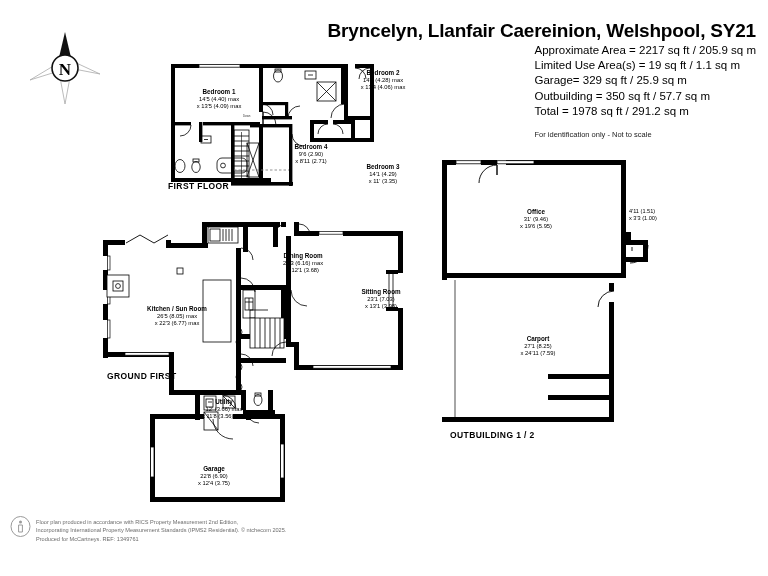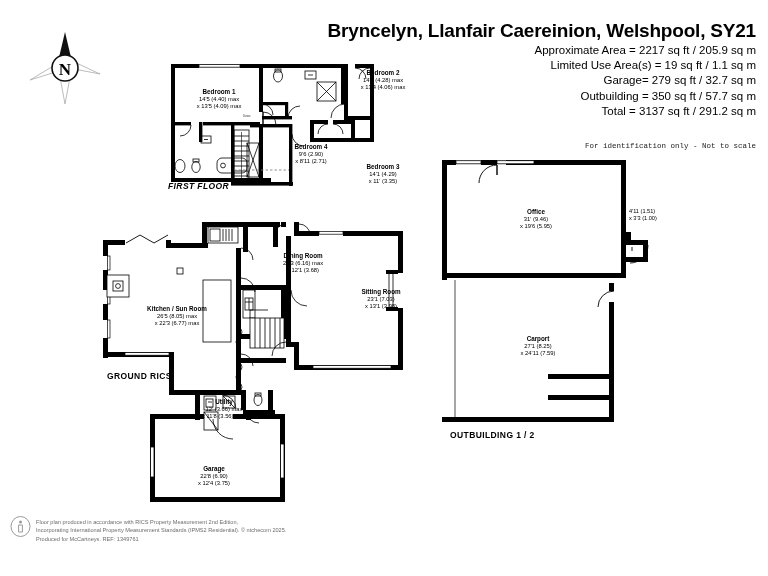--- a/index.html
+++ b/index.html
@@ -28,30 +28,28 @@
     font-size: 19px;
     font-weight: bold;
     letter-spacing: -0.2px;
     white-space: nowrap;
     text-align: right;
   }
   .area-block {
     position: absolute;
     right: 12px;
     top: 43px;
-    text-align: right;
     font-size: 11.5px;
     line-height: 15.2px;
   }
   .area-block div { white-space: nowrap; }
   .area-note {
     font-size: 7.5px;
-    margin-top: 20px;
+    margin-top: 8px;
     color: #222;
-    font-family: Liberation Mono, monospace;
   }
   .floor-label {
     position: absolute;
     font-size: 8.5px;
     font-weight: bold;
     letter-spacing: 0.4px;
     white-space: nowrap;
   }
   .room {
     position: absolute;
@@ -111,23 +109,23 @@
 </head>
 <body>
 
 <div id="plan-root">
 
   <div class="title">Bryncelyn, Llanfair Caereinion, Welshpool, SY21</div>
 
   <div class="area-block">
     <div>Approximate Area = 2217 sq ft / 205.9 sq m</div>
     <div>Limited Use Area(s) = 19 sq ft / 1.1 sq m</div>
-    <div>Garage= 279 sq ft / 32.7 sq m</div>
+    <div>Garage= 329 sq ft / 25.9 sq m</div>
     <div>Outbuilding = 350 sq ft / 57.7 sq m</div>
-    <div>Total = 3137 sq ft / 291.2 sq m</div>
+    <div>Total = 1978 sq ft / 291.2 sq m</div>
     <div class="area-note">For identification only - Not to scale</div>
   </div>
 
   <div class="compass">
     <svg width="78" height="80" viewBox="0 0 78 80">
       <polygon points="39,4 47,38 39,44 31,38" fill="#111"></polygon>
       <polygon points="39,76 45,44 39,40 33,44" fill="#fff" stroke="#aaa" stroke-width="0.8"></polygon>
       <polygon points="4,52 36,42 40,38 34,34" fill="#fff" stroke="#aaa" stroke-width="0.8"></polygon>
       <polygon points="74,46 43,40 39,37 44,32" fill="#fff" stroke="#aaa" stroke-width="0.8"></polygon>
       <circle cx="39" cy="40" r="13" fill="#fff" stroke="#111" stroke-width="1.6"></circle>
@@ -223,21 +221,21 @@
       <path d="M 163 66 A 10 10 0 0 0 153 76"></path>
       <path d="M 168 66 A 10 10 0 0 1 178 76"></path>
       <path d="M 190 10 A 11 11 0 0 1 201 21"></path>
       <path d="M 205 10 A 11 11 0 0 0 194 21"></path>
 
       <line x1="69" y1="112" x2="124" y2="112" stroke-dasharray="2.5 2" stroke="#777"></line>
     </g>
     <text x="78" y="59" font-family="Liberation Sans, sans-serif" font-size="2.9" fill="#333">Down</text>
   </svg>
 
-  <div class="floor-label" style="left:168px;top:181px;font-style:italic;">FIRST FLOOR</div>
+  <div class="floor-label" style="left:168px;top:181px;">FIRST FLOOR</div>
 
   <div class="room" style="left:219px;top:88px;">
     <span class="rname">Bedroom 1</span>
     <span class="rdim">14'5 (4.40) max</span>
     <span class="rdim">x 13'5 (4.09) max</span>
   </div>
 
   <div class="room" style="left:383px;top:69px;">
     <span class="rname">Bedroom 2</span>
     <span class="rdim">14'1 (4.28) max</span>
@@ -382,21 +380,21 @@
       <path d="M 148 188 A 13 13 0 0 0 161 201"></path>
       <path d="M 115 197 A 20 20 0 0 0 135 217"></path>
       <path d="M 201 2 A 11 11 0 0 1 212 13"></path>
       <path d="M 188 2 A 11 11 0 0 0 177 13"></path>
 
       <path d="M 141 140 q 6 5 0 10 q -6 5 0 10 q 6 5 0 10" fill="none"></path>
       <path d="M 141 105 q 6 5 0 10 q -6 5 0 10" fill="none"></path>
     </g>
   </svg>
 
-  <div class="floor-label" style="left:107px;top:371px;">GROUND RICS</div>
+  <div class="floor-label" style="left:107px;top:371px;">GROUND FIRST</div>
 
   <div class="room" style="left:177px;top:305px;">
     <span class="rname">Kitchen / Sun Room</span>
     <span class="rdim">26'5 (8.05) max</span>
     <span class="rdim">x 22'3 (6.77) max</span>
   </div>
 
   <div class="room" style="left:303px;top:252px;">
     <span class="rname">Dining Room</span>
     <span class="rdim">20'3 (6.16) max</span>

